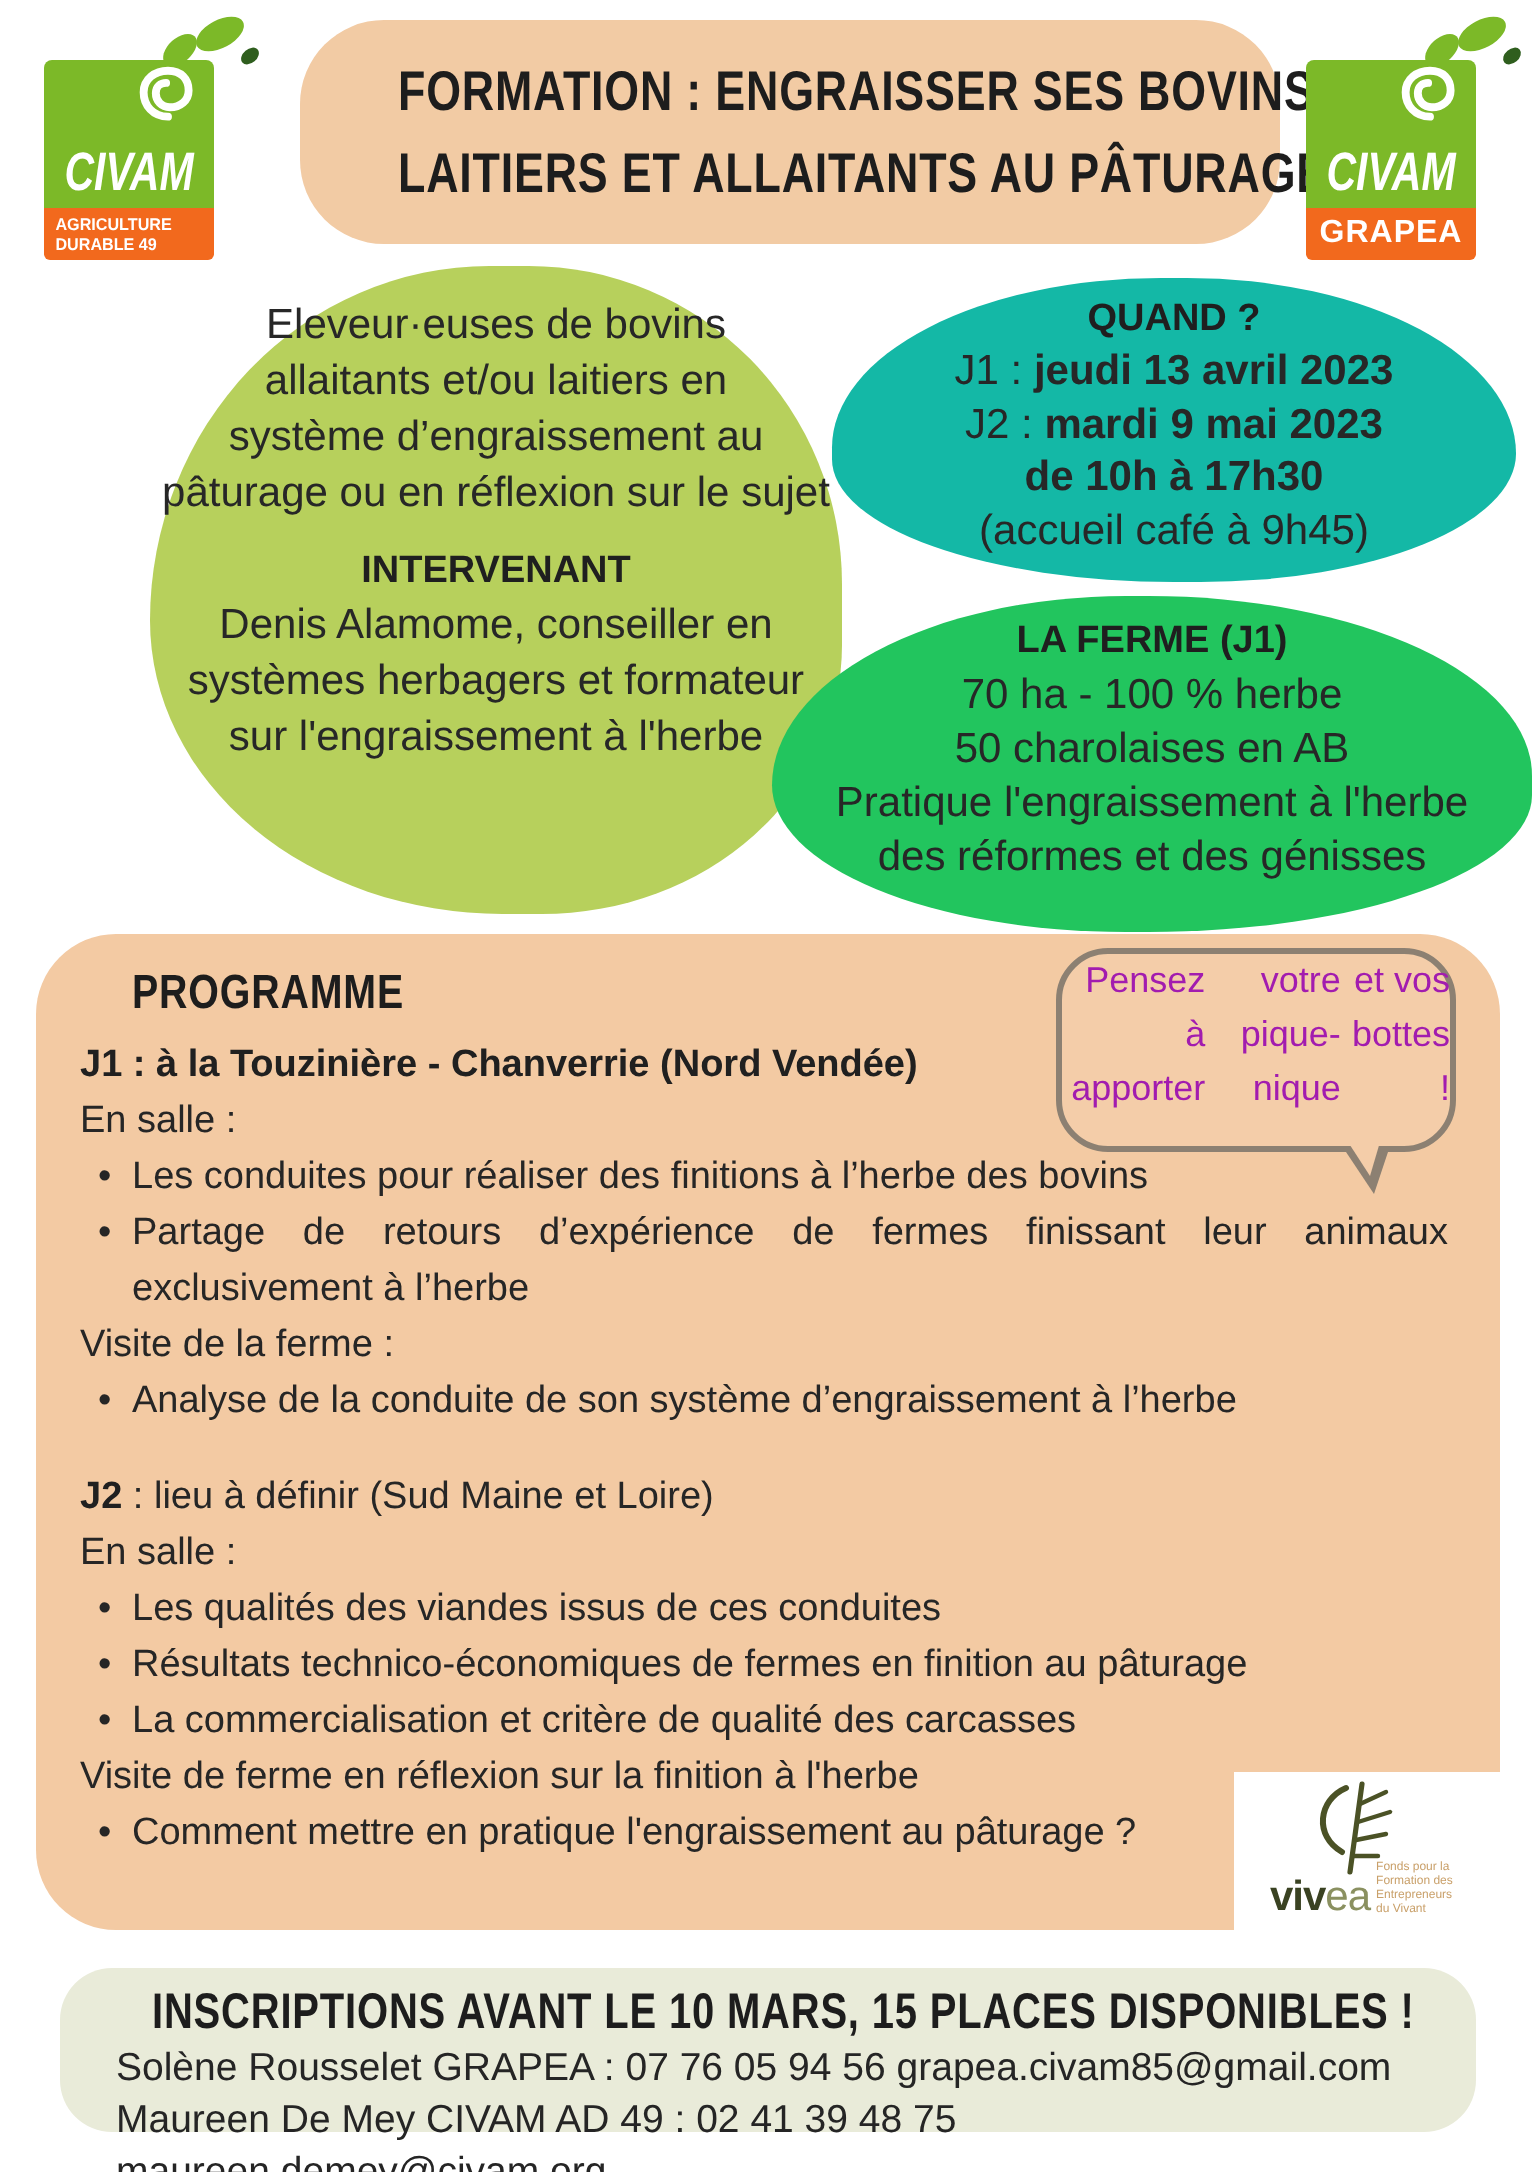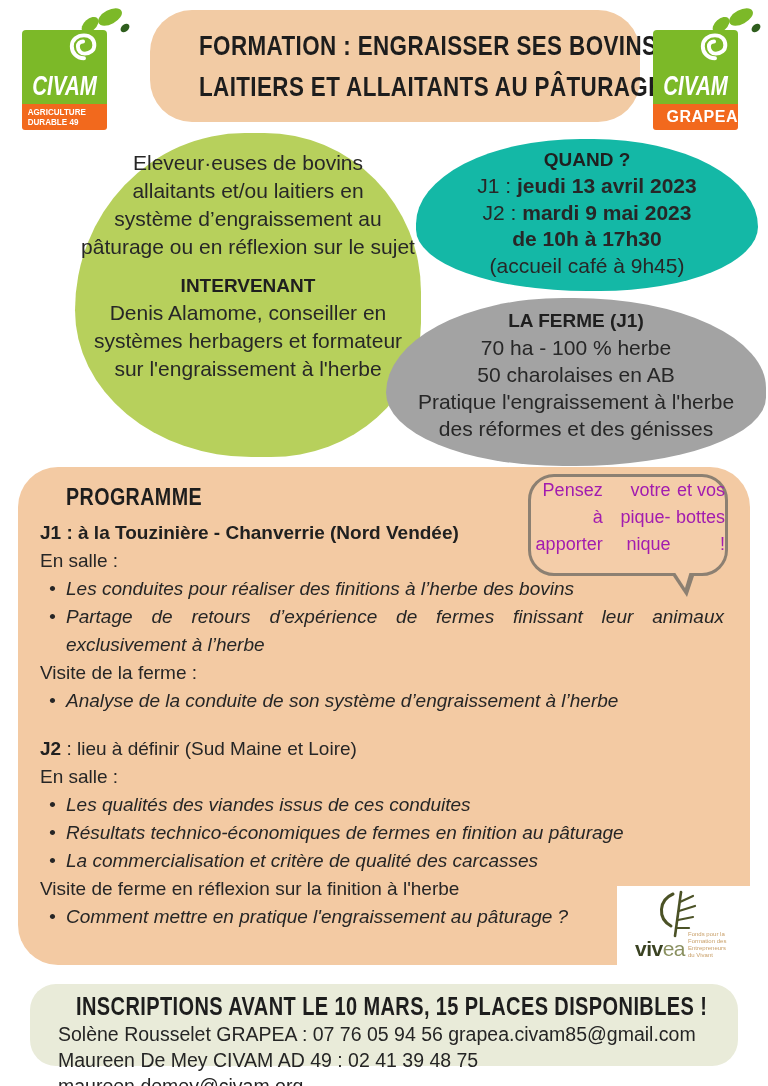--- a/index.html
+++ b/index.html
@@ -25,54 +25,54 @@
     position:absolute; left:0; top:24px; width:85px; height:74px;
     background:#7cb928; border-radius:4px 4px 0 0; text-align:center;font-style:italic;
   }
   .logo .spiral { position:absolute; top:3px; right:8px; }
   .logo .civam-word { position:absolute; bottom:2px; width:100%; display:block; color:#fff; font-weight:bold; font-size:27px; transform:scaleX(0.76); transform-origin:50% 50%; letter-spacing:0; white-space:nowrap; }
   .logo .orange-strip {
     position:absolute; left:0; top:98px; width:85px; height:26px; background:#f2691d;
     color:#fff; font-weight:bold; box-sizing:border-box; border-radius:0 0 3px 3px;
   }
   .strip-small { font-size:8.5px; line-height:10px; text-align:left; padding:3px 0 0 6px; transform:scaleX(0.95); transform-origin:left; }
-  .strip-big { font-size:16px; line-height:26px; text-align:right; letter-spacing:0.5px; }
+  .strip-big { font-size:16px; line-height:26px; text-align:center; letter-spacing:0.5px; }
   
   .blob { position:absolute; text-align:center; }
   .blob-who {
     left:75px; top:133px; width:346px; height:324px; background:#b7d05c;
     border-radius:52% 48% 46% 54% / 58% 52% 44% 48%;
     padding-top:16px; box-sizing:border-box;
   }
   .blob-when {
     left:416px; top:139px; width:342px; height:152px; background:#14b8a6;
     border-radius:50% 50% 48% 52% / 58% 60% 44% 42%;
     padding-top:10px; box-sizing:border-box;
   }
   .blob-farm {
-    left:386px; top:298px; width:380px; height:168px; background:#a3a3a3;
+    left:386px; top:298px; width:380px; height:168px; background:#22c55e;
     border-radius:48% 52% 52% 48% / 58% 55% 42% 45%;
     padding-top:12px; box-sizing:border-box;
   }
   .blob h3 { margin:0 0 2px 0; font-size:19px; font-weight:bold; color:#1f1f1f; }
   .blob .bline { font-size:21px; line-height:28px; color:#272727; }
   .blob-when .bline { line-height:26.5px; }
   .blob-farm .bline { line-height:27px; }
   .bold { font-weight:bold; }
   .gap-sm { height:14px; }
   
   .programme-card {
     position:absolute; left:18px; top:467px; width:732px; height:498px;
     background:#f3caa3; border-radius:40px; box-sizing:border-box;
     padding:14px 26px 0 22px;
   }
   .prog-heading { font-size:24px; margin:2px 0 8px 26px; transform:scaleX(0.82); transform-origin:left center; display:inline-block; }
   .prog-body { font-size:19px; line-height:28px; color:#262626; }
   .prog-title { font-weight:bold; color:#202020; }
-  .prog-list { list-style:none; margin:0; padding:0;font-style:italic; }
+  .prog-list { list-style:none; margin:0; padding:0; }
   .prog-list li { position:relative; padding-left:26px; text-align:justify; }
   .prog-list li::before { content:"•"; position:absolute; left:9px; top:0; }
   .j2-gap { height:20px; }
   
   .bubble {
     position:absolute; left:528px; top:474px; width:194px; height:96px;
     background:#f4cda9; border:3px solid #8c8072; border-radius:26px;
     display:flex; flex-direction:row; justify-content:center; text-align:right;
     font-size:18px; line-height:27px; color:#a21caf;
   }

